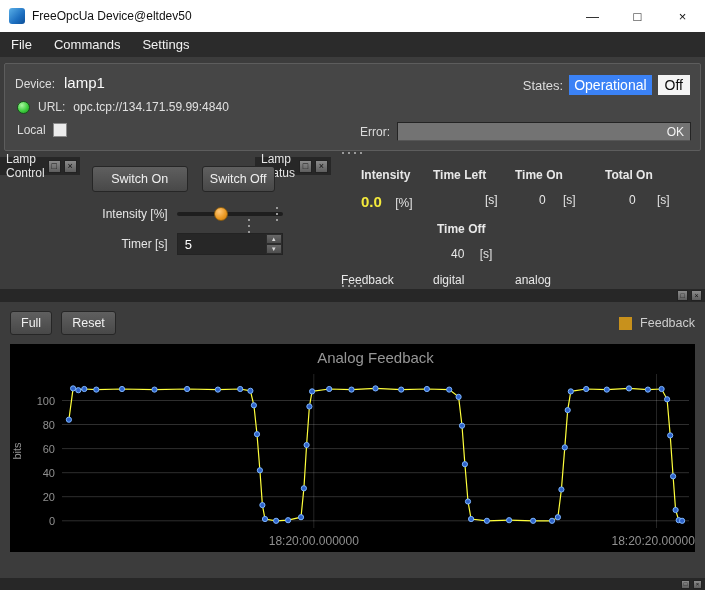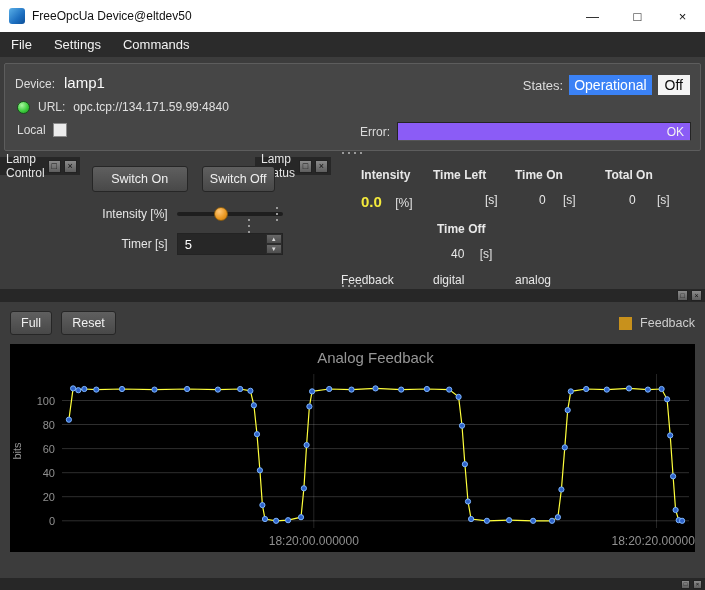--- a/index.html
+++ b/index.html
@@ -26,21 +26,21 @@
   .device-name { font-size:15px; color:#fafafa; margin-left:9px; }
   .states-line { position:absolute; right:10px; top:11px; display:flex; align-items:center; gap:6px; font-size:13px; }
   .state-dark { background:#3b82f6; color:#ffffff; padding:2px 5px; font-size:14px; }
   .state-light { background:#f4f4f4; color:#0c0c0c; padding:2px 7px; font-size:14px; }
   .url-line { position:absolute; left:12px; top:36px; display:flex; align-items:center; gap:8px; }
   .led { width:13px; height:13px; border-radius:50%; border:1px solid #17521a;
          background:radial-gradient(circle at 35% 30%, #a9f7a0, #3fcf3f 55%, #1d8f22); }
   .local-line { position:absolute; left:12px; top:59px; display:flex; align-items:center; gap:7px; }
   .checkbox { width:14px; height:14px; background:#ececec; border:1px solid #8a8a8a; }
   .error-line { position:absolute; left:355px; right:9px; top:58px; display:flex; align-items:center; gap:7px; }
-  .error-field { flex:1; height:19px; background:#8b5cf6; border:1px solid #242424; border-bottom-color:#565656;
+  .error-field { flex:1; height:19px; background:#737373; border:1px solid #242424; border-bottom-color:#565656;
                  display:flex; align-items:center; justify-content:flex-end; padding:0 6px; color:#f2f2f2; }
 
   
   .hsplit { position:absolute; left:0; right:0; height:6px; }
   .dots-h { position:absolute; height:4px; width:26px; top:1px;
             background-image:radial-gradient(circle,#9a9a9a 1.1px,transparent 1.4px);
             background-size:6px 4px; background-repeat:repeat-x; }
   .dots-v { width:4px; height:24px;
             background-image:radial-gradient(circle,#9a9a9a 1.1px,transparent 1.4px);
             background-size:4px 6px; background-repeat:repeat-y; background-position:center top; }
@@ -112,22 +112,22 @@
   <div class="titlebar">
     <div class="app-icon"></div>
     <div class="titlebar-text">FreeOpcUa Device@eltdev50</div>
     <div class="win-btn">—</div>
     <div class="win-btn">□</div>
     <div class="win-btn">×</div>
   </div>
 
   <div class="menubar">
     <div class="menu-item">File</div>
+    <div class="menu-item">Commands</div>
     <div class="menu-item">Settings</div>
-    <div class="menu-item">Commands</div>
   </div>
 
   <div class="device-panel">
     <div class="device-line">
       <span class="lbl">Device:</span>
       <span class="device-name">lamp1</span>
     </div>
     <div class="states-line">
       <span class="lbl">States:</span>
       <span class="state-dark">Operational</span>

